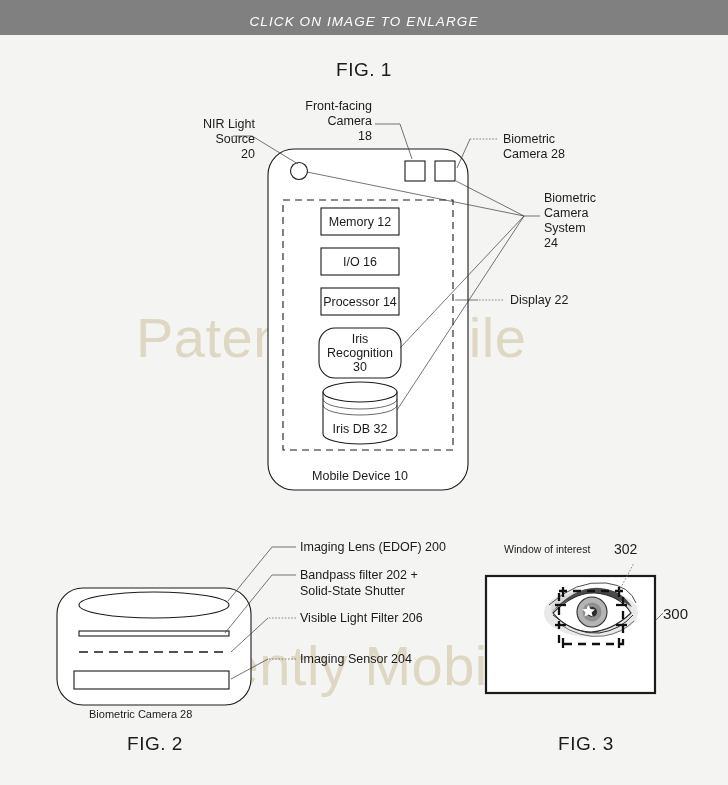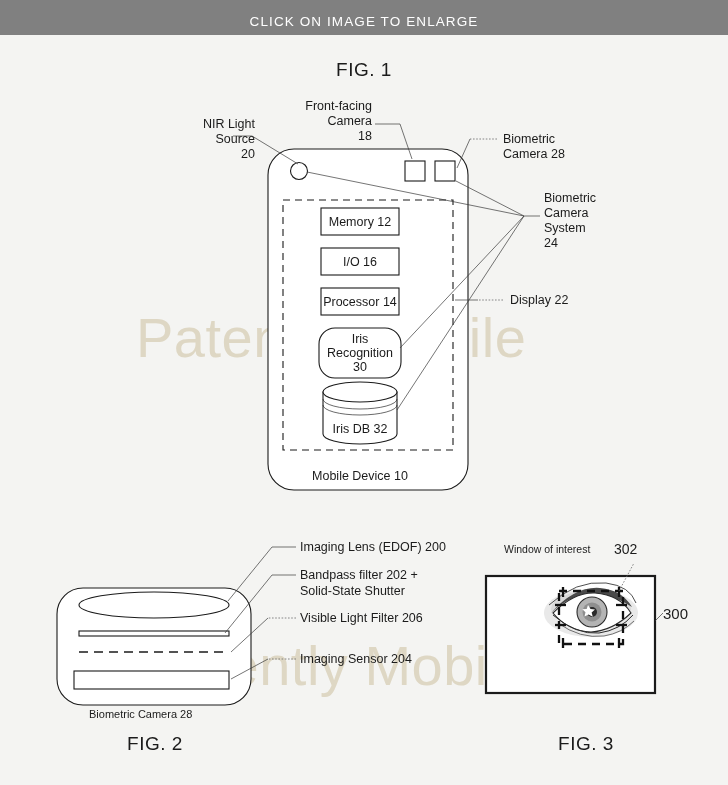--- a/index.html
+++ b/index.html
@@ -19,20 +19,21 @@
   
   #banner {
     position: absolute;
     left: 0; top: 0;
     width: 728px;
     height: 42px;
     background: #808080;
     display: flex;
     align-items: center;
     justify-content: center;
+    font-style: italic;
   }
   #banner-text {
     color: #ffffff;
     font-size: 13.5px;
     letter-spacing: 1.1px;
     font-family: "Liberation Sans", sans-serif;
     font-weight: 400;
   }
 
   

